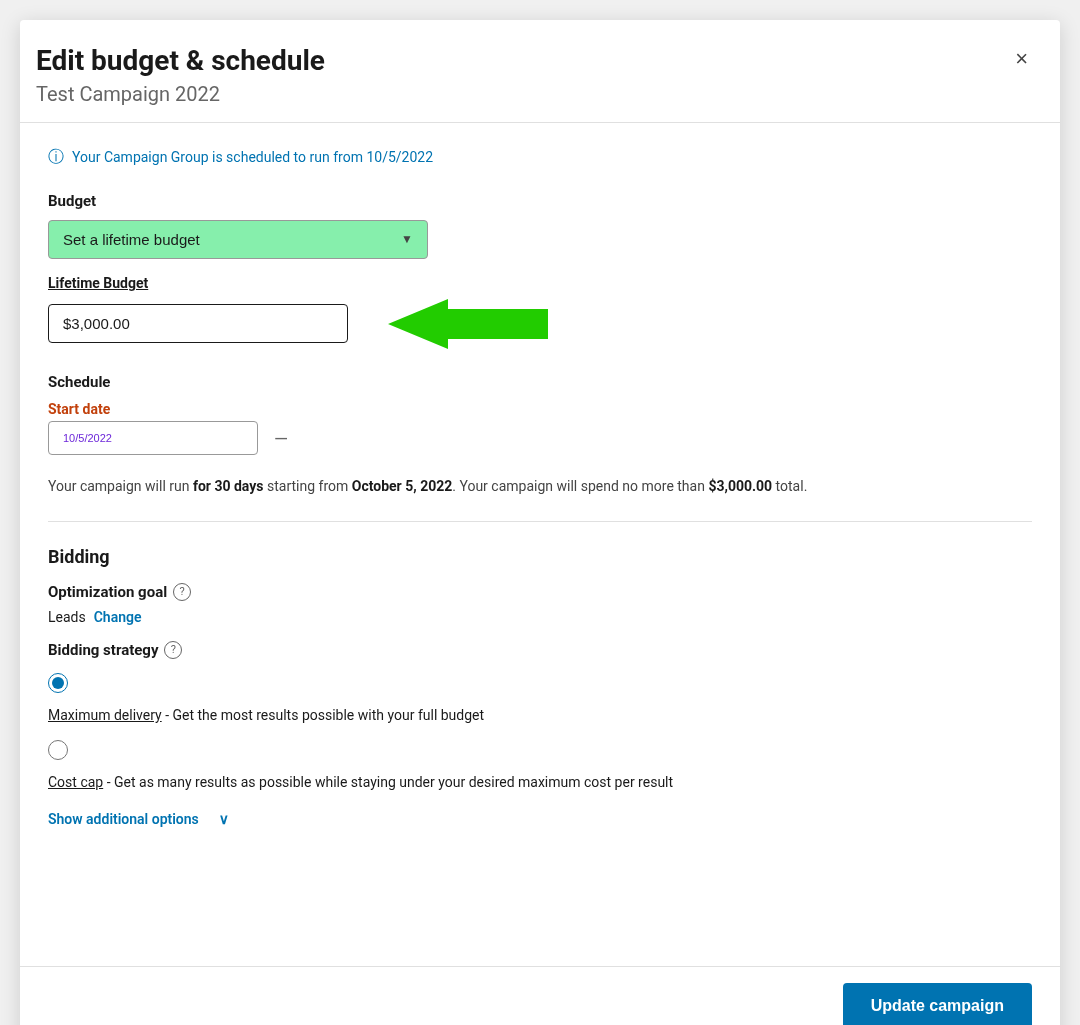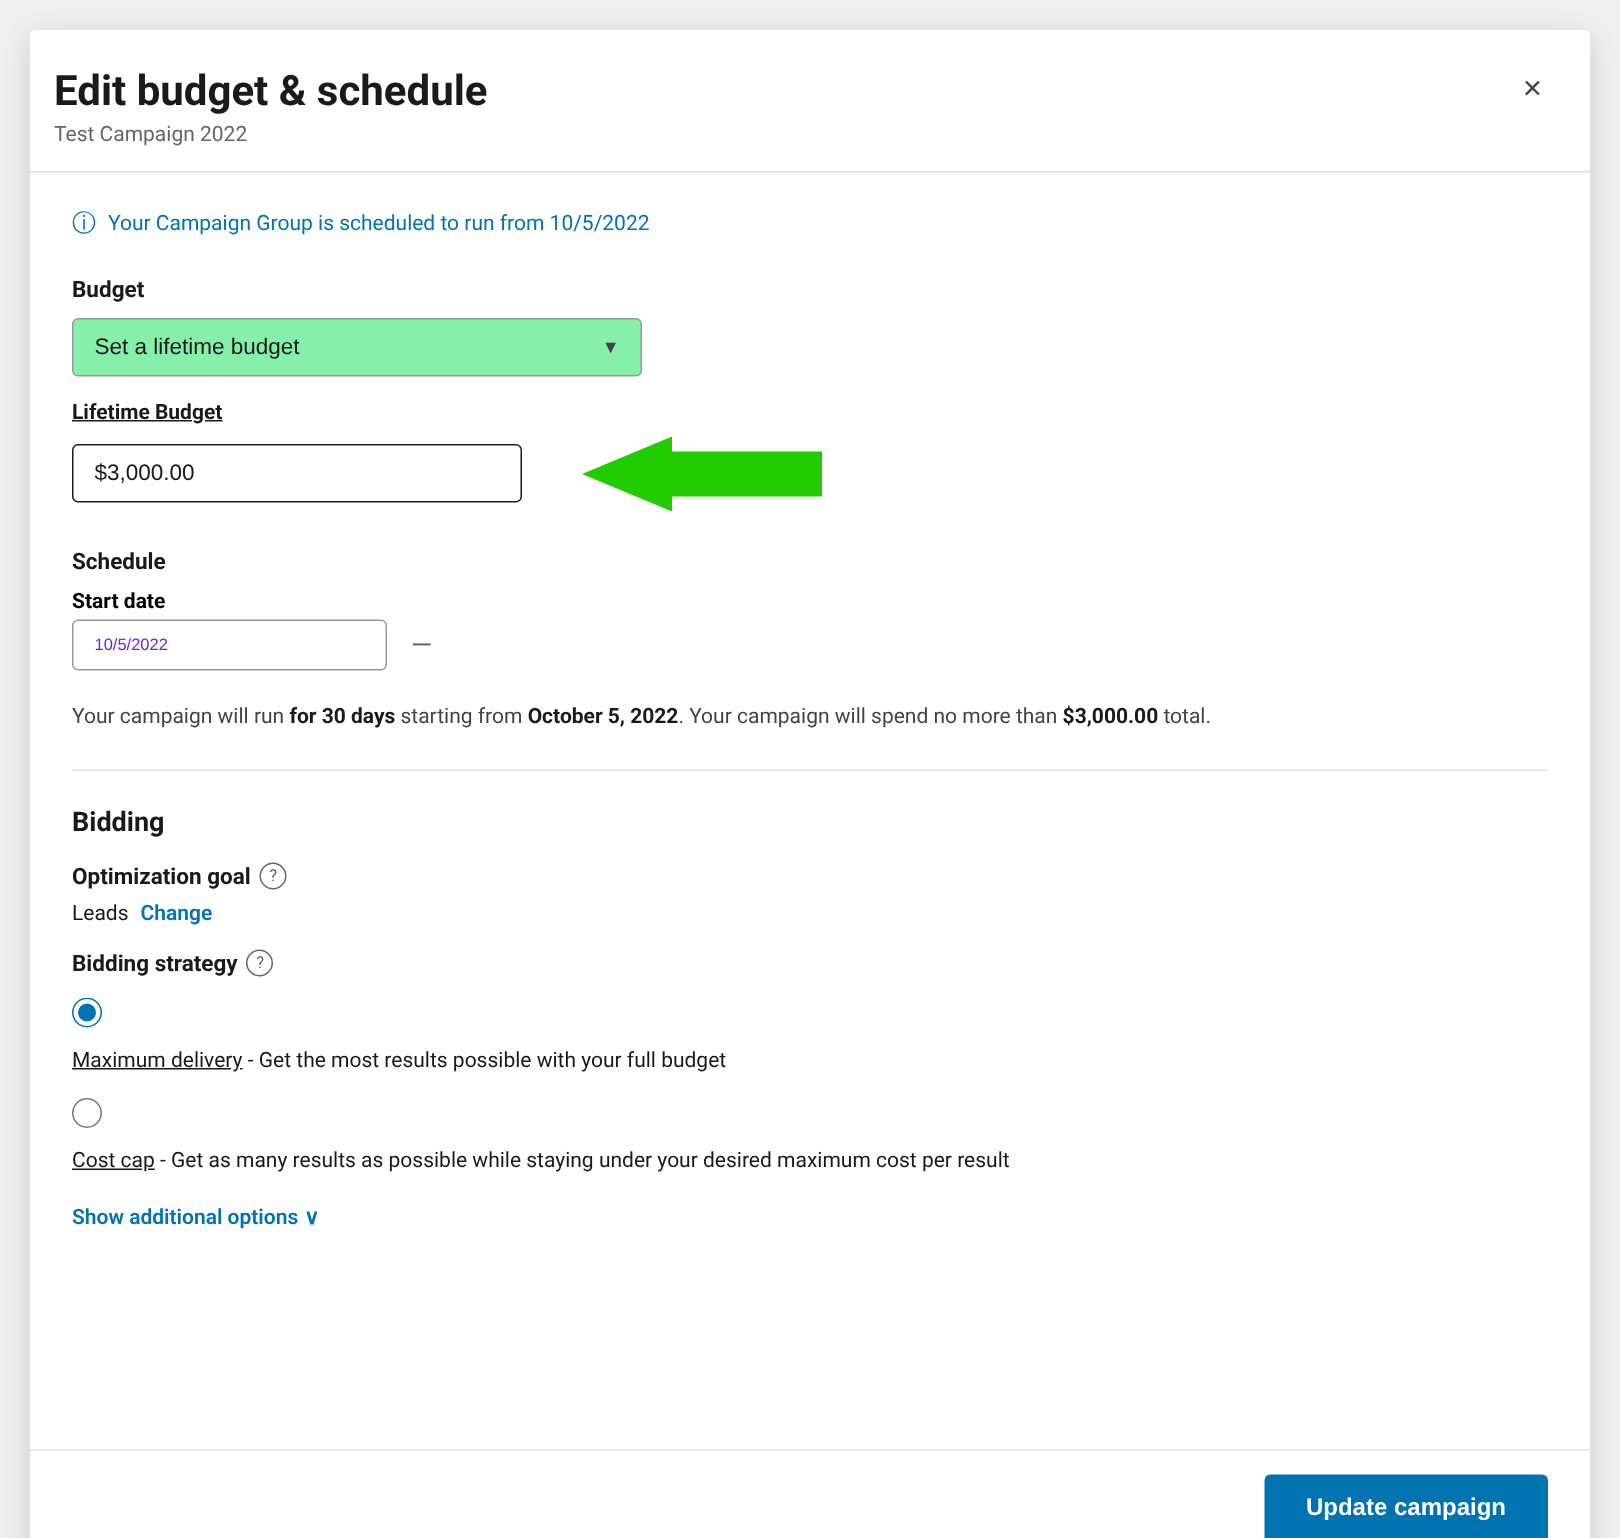--- a/index.html
+++ b/index.html
@@ -31,21 +31,21 @@
       border-bottom: 1px solid #e0e0e0;
       position: relative;
     }
     .modal-title {
       font-size: 28px;
       font-weight: 700;
       color: #1a1a1a;
       line-height: 1.2;
     }
     .modal-subtitle {
-      font-size: 14px;
+      font-size: 20px;
       color: #666666;
       margin-top: 4px;
     }
     .close-btn {
       position: absolute;
       top: 24px;
       right: 28px;
       background: none;
       border: none;
       cursor: pointer;
@@ -143,21 +143,21 @@
       margin-top: 8px;
     }
     .date-group {
       display: flex;
       flex-direction: column;
       gap: 4px;
     }
     .date-label {
       font-size: 14px;
       font-weight: 700;
-      color: #000000;
+      color: #c2410c;
     }
     .date-input {
       border: 1px solid #999;
       border-radius: 4px;
       padding: 10px 14px;
       font-size: 11px;
       color: #6d28d9;
       width: 210px;
       outline: none;
     }
@@ -268,21 +268,21 @@
       margin-top: 16px;
     }
     .show-options-link {
       font-size: 14px;
       color: #0073b1;
       font-weight: 600;
       cursor: pointer;
       text-decoration: none;
       display: inline-flex;
       align-items: center;
-      gap: 4px;
+      gap: 20px;
     }
     .modal-footer {
       padding: 16px 28px;
       display: flex;
       justify-content: flex-end;
       border-top: 1px solid #e0e0e0;
     }
     .update-btn {
       background: #0073b1;
       color: #fff;

